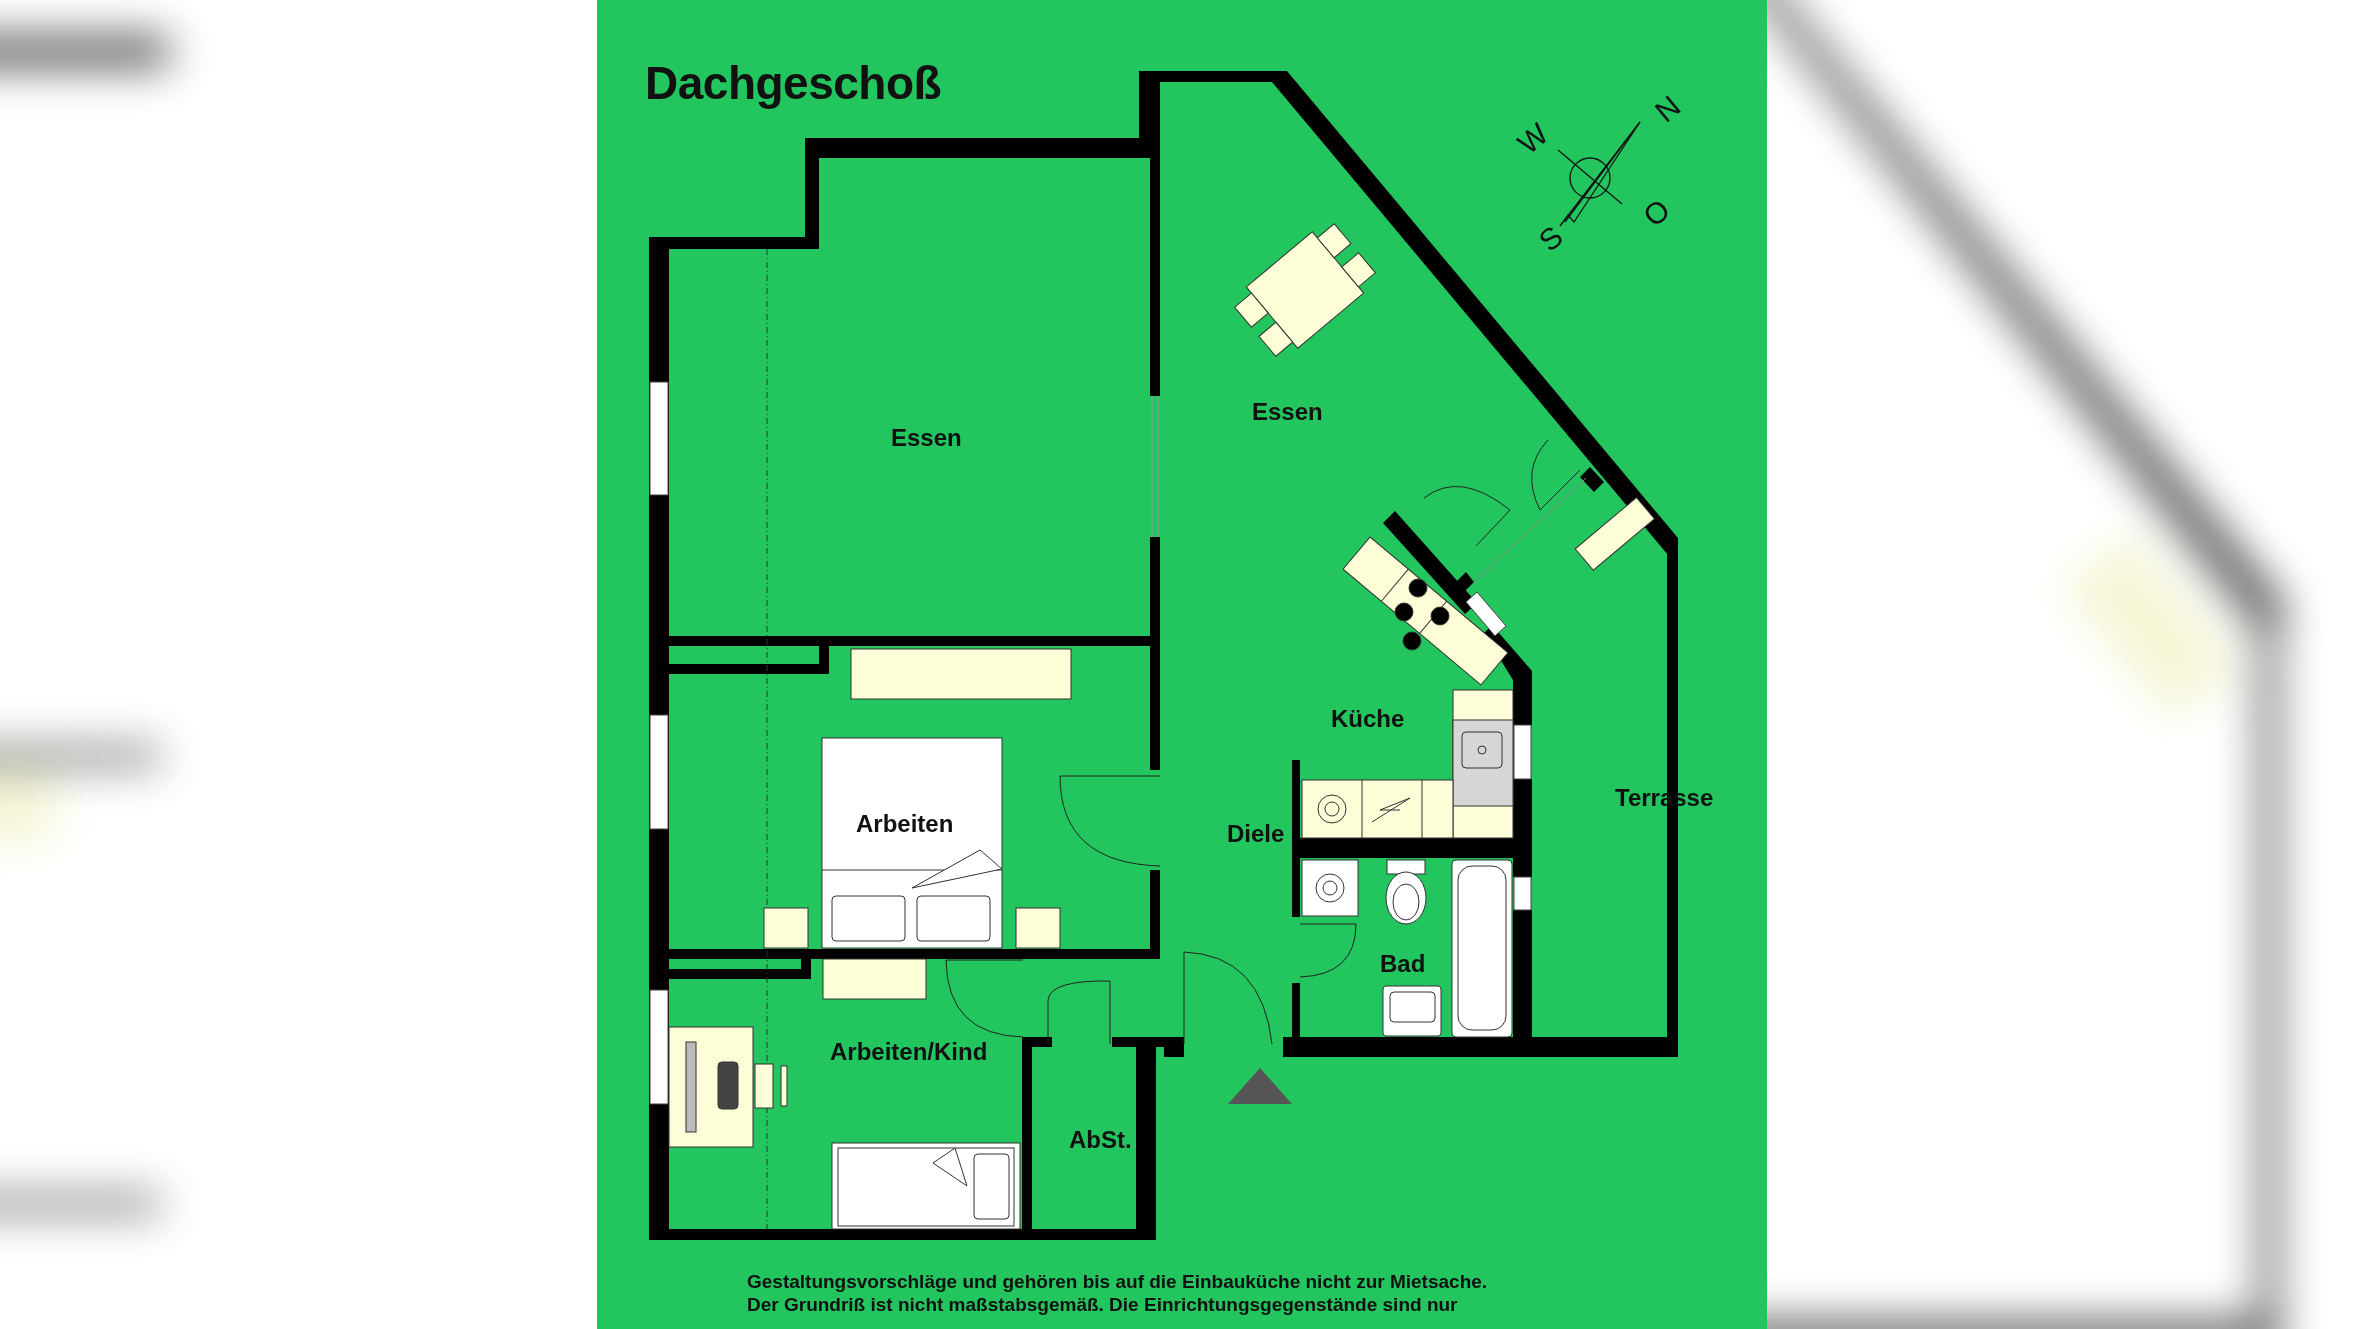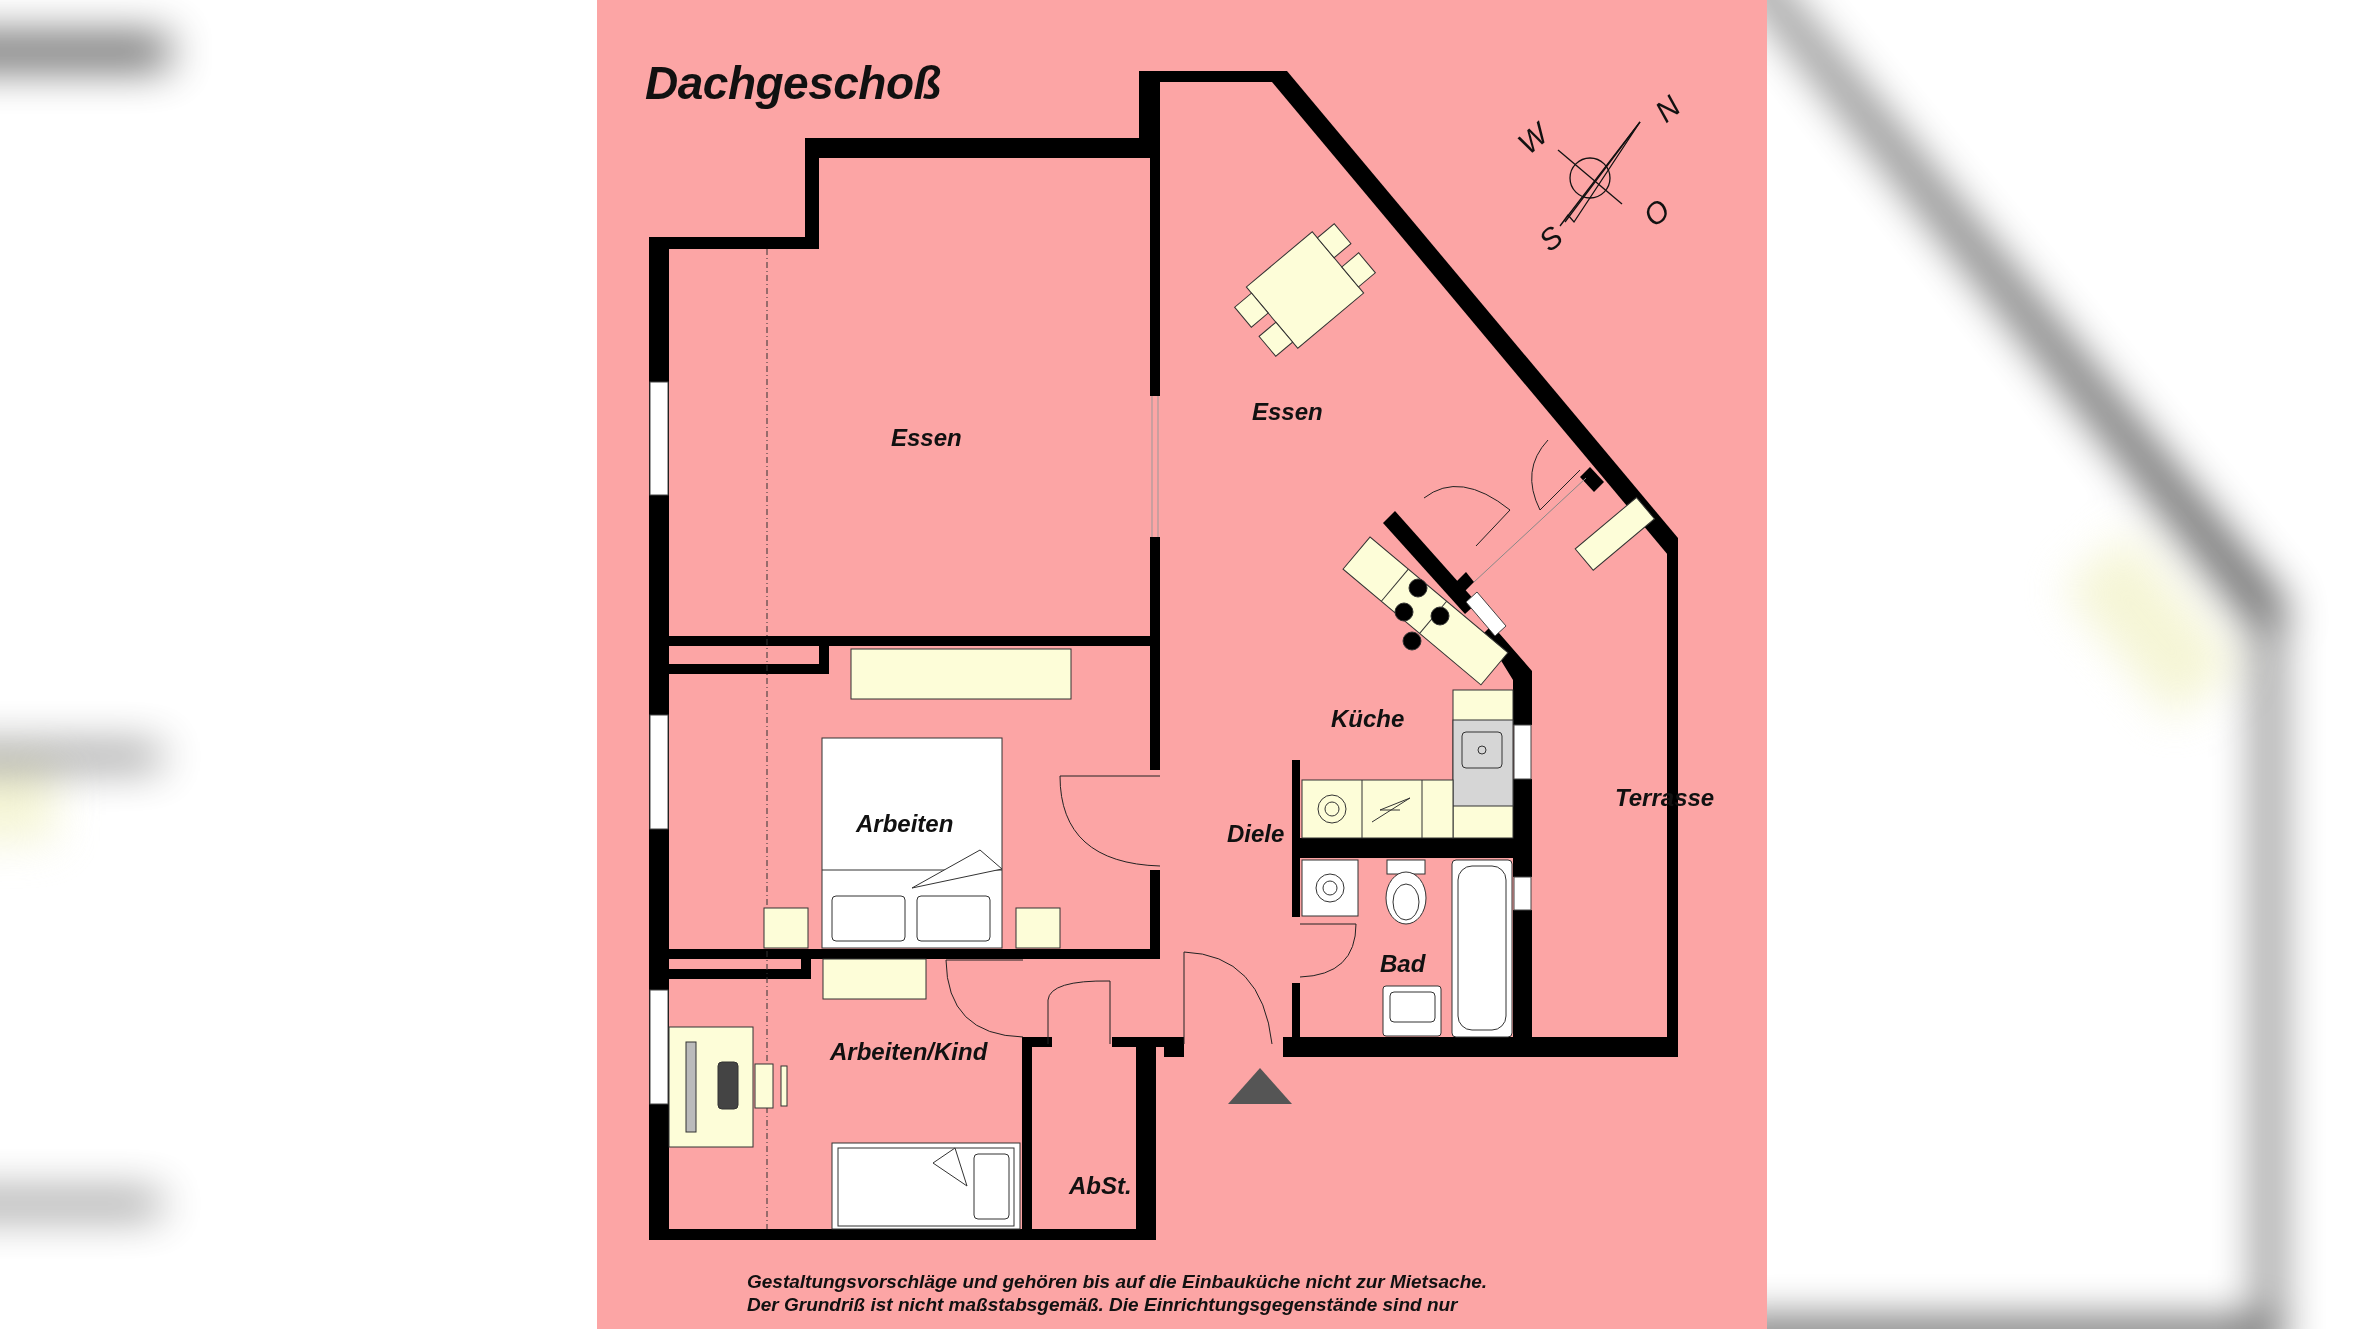--- a/index.html
+++ b/index.html
@@ -2,21 +2,21 @@
 <html><head>
 <meta charset="utf-8">
 <style>
   html,body{margin:0;padding:0;}
   body{width:2363px;height:1329px;overflow:hidden;background:#fff;position:relative;
        font-family:"Liberation Sans",sans-serif;}
   .bg-blur{position:absolute;top:0;height:1329px;overflow:hidden;}
   .bg-blur svg{filter:blur(22px);opacity:0.75;}
   #bg-left{left:0;width:598px;}
   #bg-right{left:1767px;width:596px;}
-  #panel{position:absolute;left:597px;top:0;width:1170px;height:1329px;background:#fca5a5;font-style:italic;}
+  #panel{position:absolute;left:597px;top:0;width:1170px;height:1329px;background:#22c55e;}
   #plan{position:absolute;left:0;top:0;}
   .lbl{position:absolute;font-weight:bold;color:#111;white-space:nowrap;}
   .room{font-size:24px;}
   #title{left:48px;top:56px;font-size:46px;letter-spacing:-0.5px;}
   #note{left:150px;top:1270px;font-size:19px;line-height:23px;}
 </style>
 </head>
 <body>
 
 <div class="bg-blur" id="bg-left">
@@ -226,21 +226,21 @@
   <div id="title" class="lbl">Dachgeschoß</div>
 
   <div class="lbl room" style="left:294px;top:424px;">Essen</div>
   <div class="lbl room" style="left:655px;top:398px;">Essen</div>
   <div class="lbl room" style="left:718px;top:705px;margin-left:16px;">Küche</div>
   <div class="lbl room" style="left:259px;top:810px;">Arbeiten</div>
   <div class="lbl room" style="left:630px;top:820px;">Diele</div>
   <div class="lbl room" style="left:977px;top:784px;margin-left:41px;">Terrasse</div>
   <div class="lbl room" style="left:783px;top:950px;">Bad</div>
   <div class="lbl room" style="left:233px;top:1038px;">Arbeiten/Kind</div>
-  <div class="lbl room" style="left:472px;top:1172px;">AbSt.</div>
+  <div class="lbl room" style="left:472px;top:1126px;">AbSt.</div>
 
   <div class="lbl" style="left:1060px;top:92px;font-size:30px;font-weight:normal;transform:rotate(-40deg);">N</div>
   <div class="lbl" style="left:922px;top:122px;font-size:30px;font-weight:normal;transform:rotate(-40deg);">W</div>
   <div class="lbl" style="left:1048px;top:196px;font-size:30px;font-weight:normal;transform:rotate(-40deg);">O</div>
   <div class="lbl" style="left:944px;top:222px;font-size:30px;font-weight:normal;transform:rotate(-40deg);">S</div>
 
   <div id="note" class="lbl">
     <div>Gestaltungsvorschläge und gehören bis auf die Einbauküche nicht zur Mietsache.</div>
     <div>Der Grundriß ist nicht maßstabsgemäß. Die Einrichtungsgegenstände sind nur</div>
   </div>

